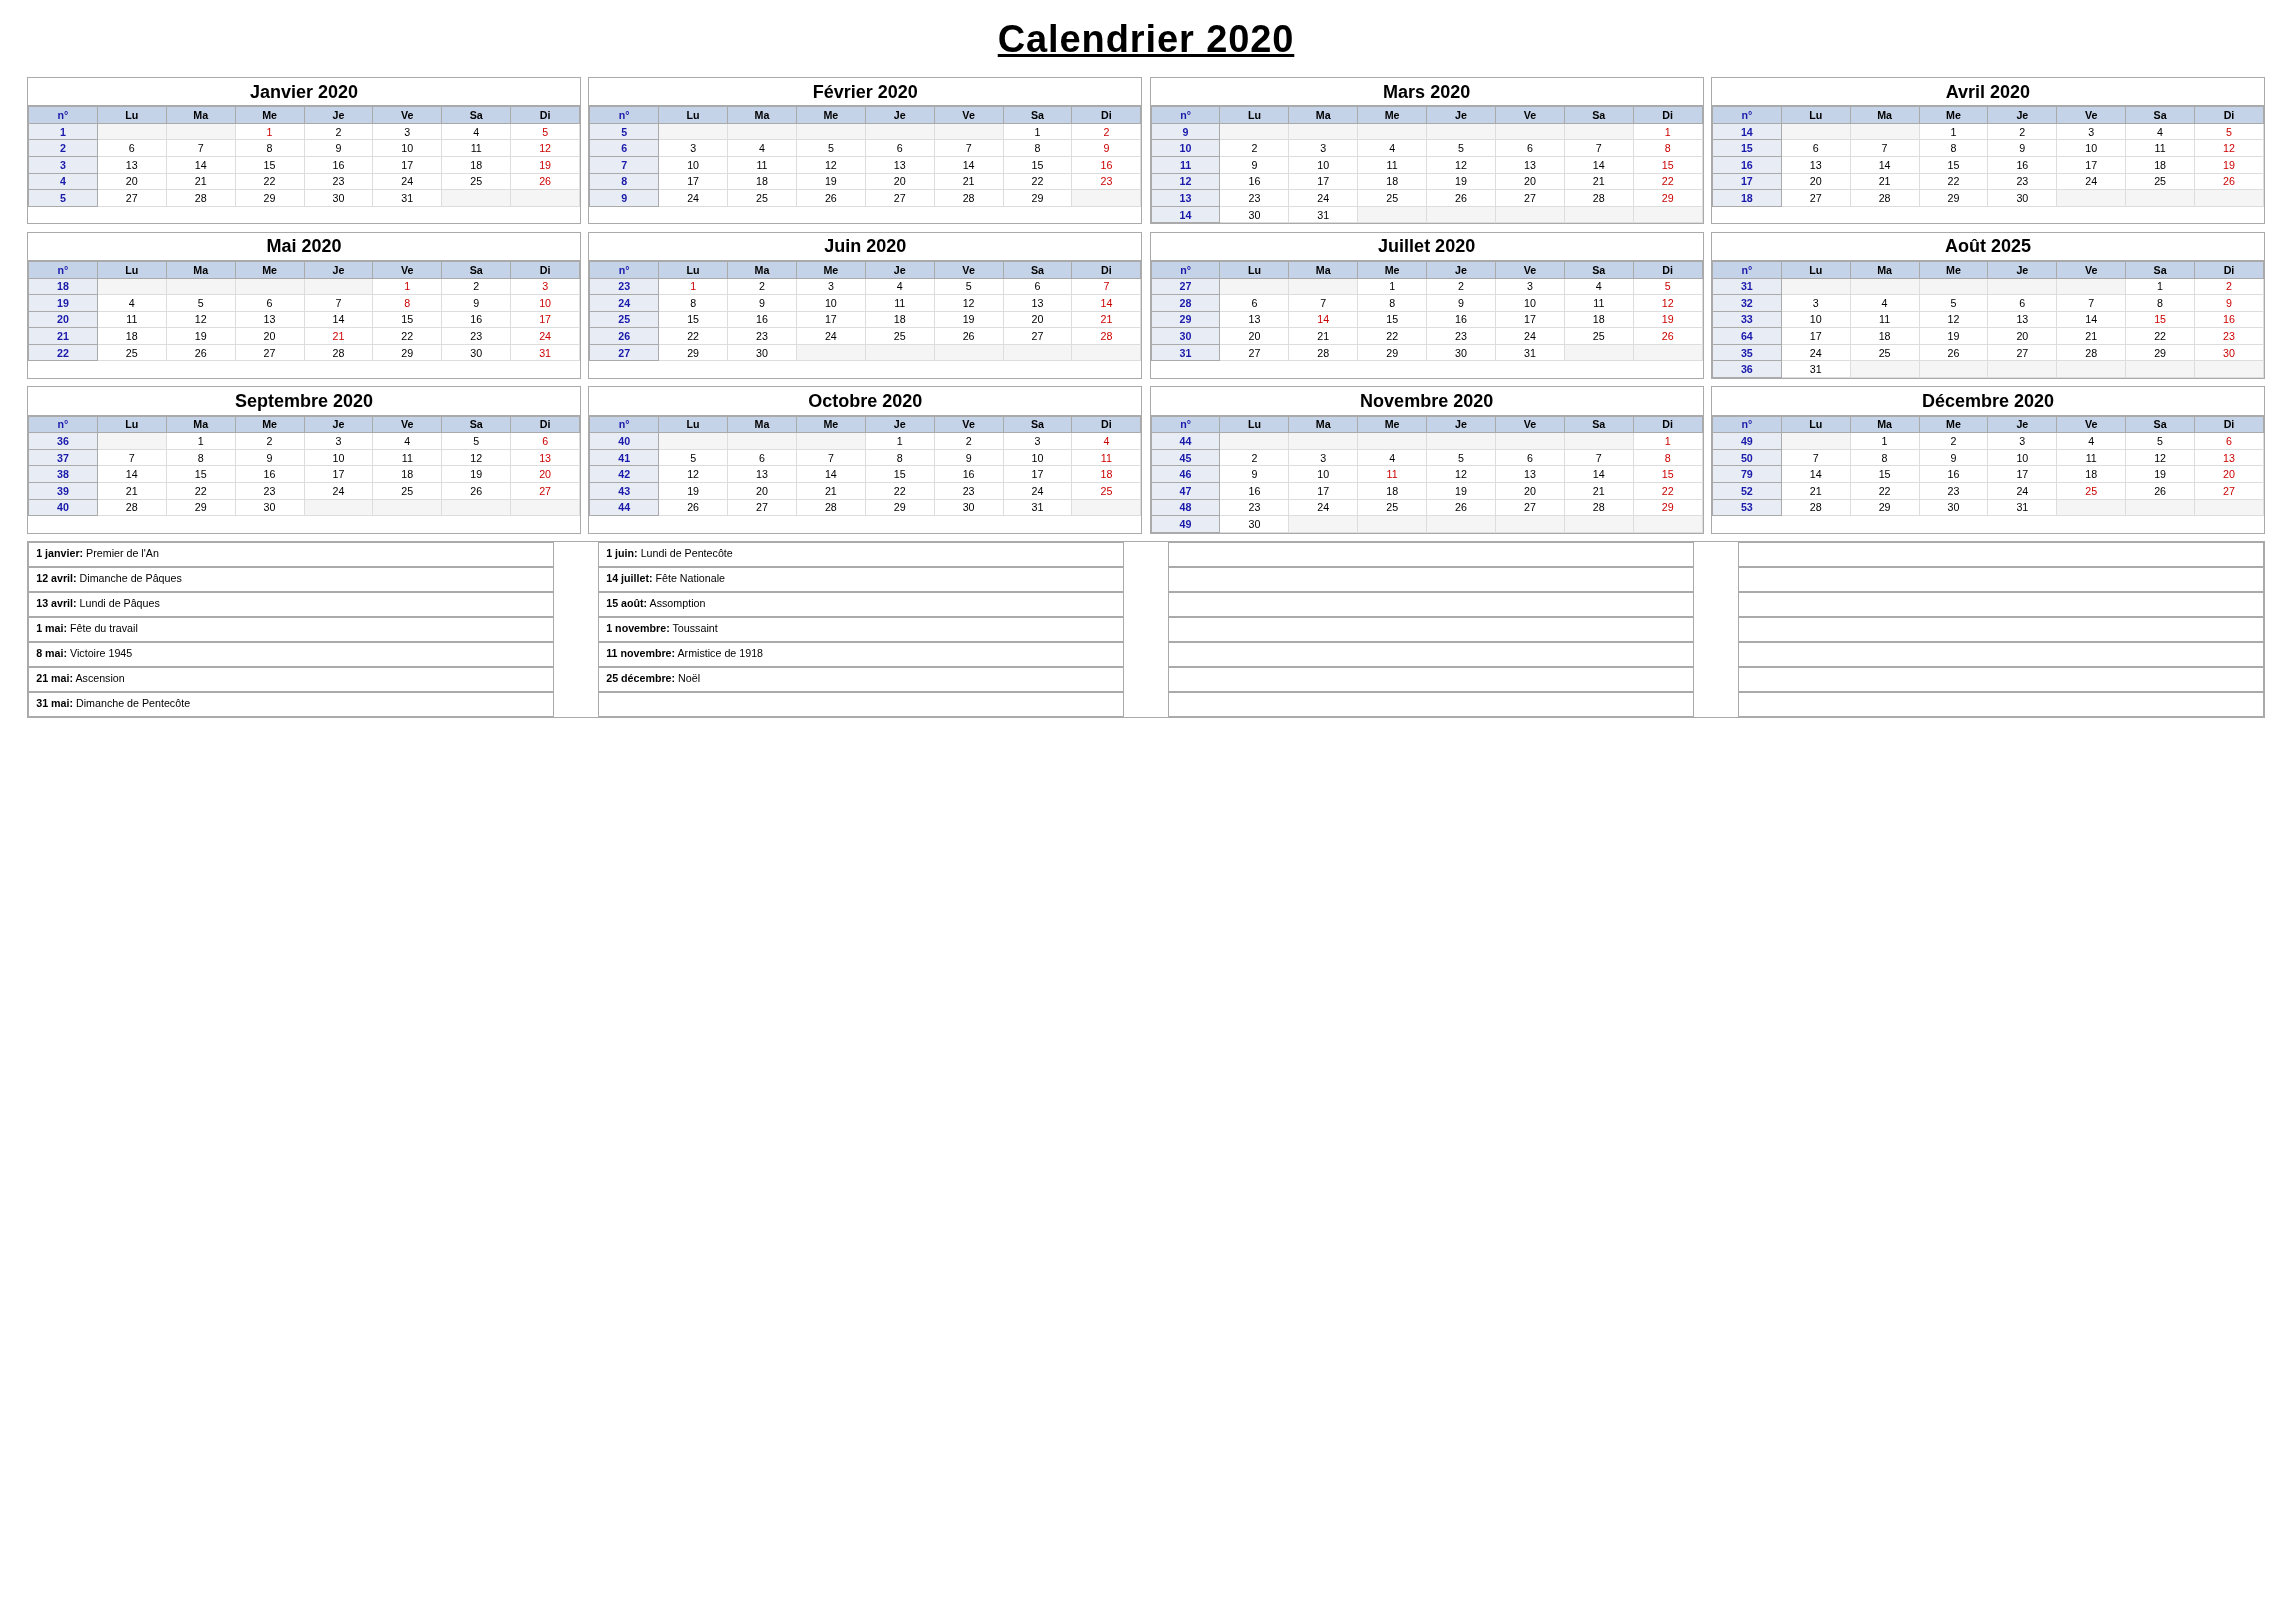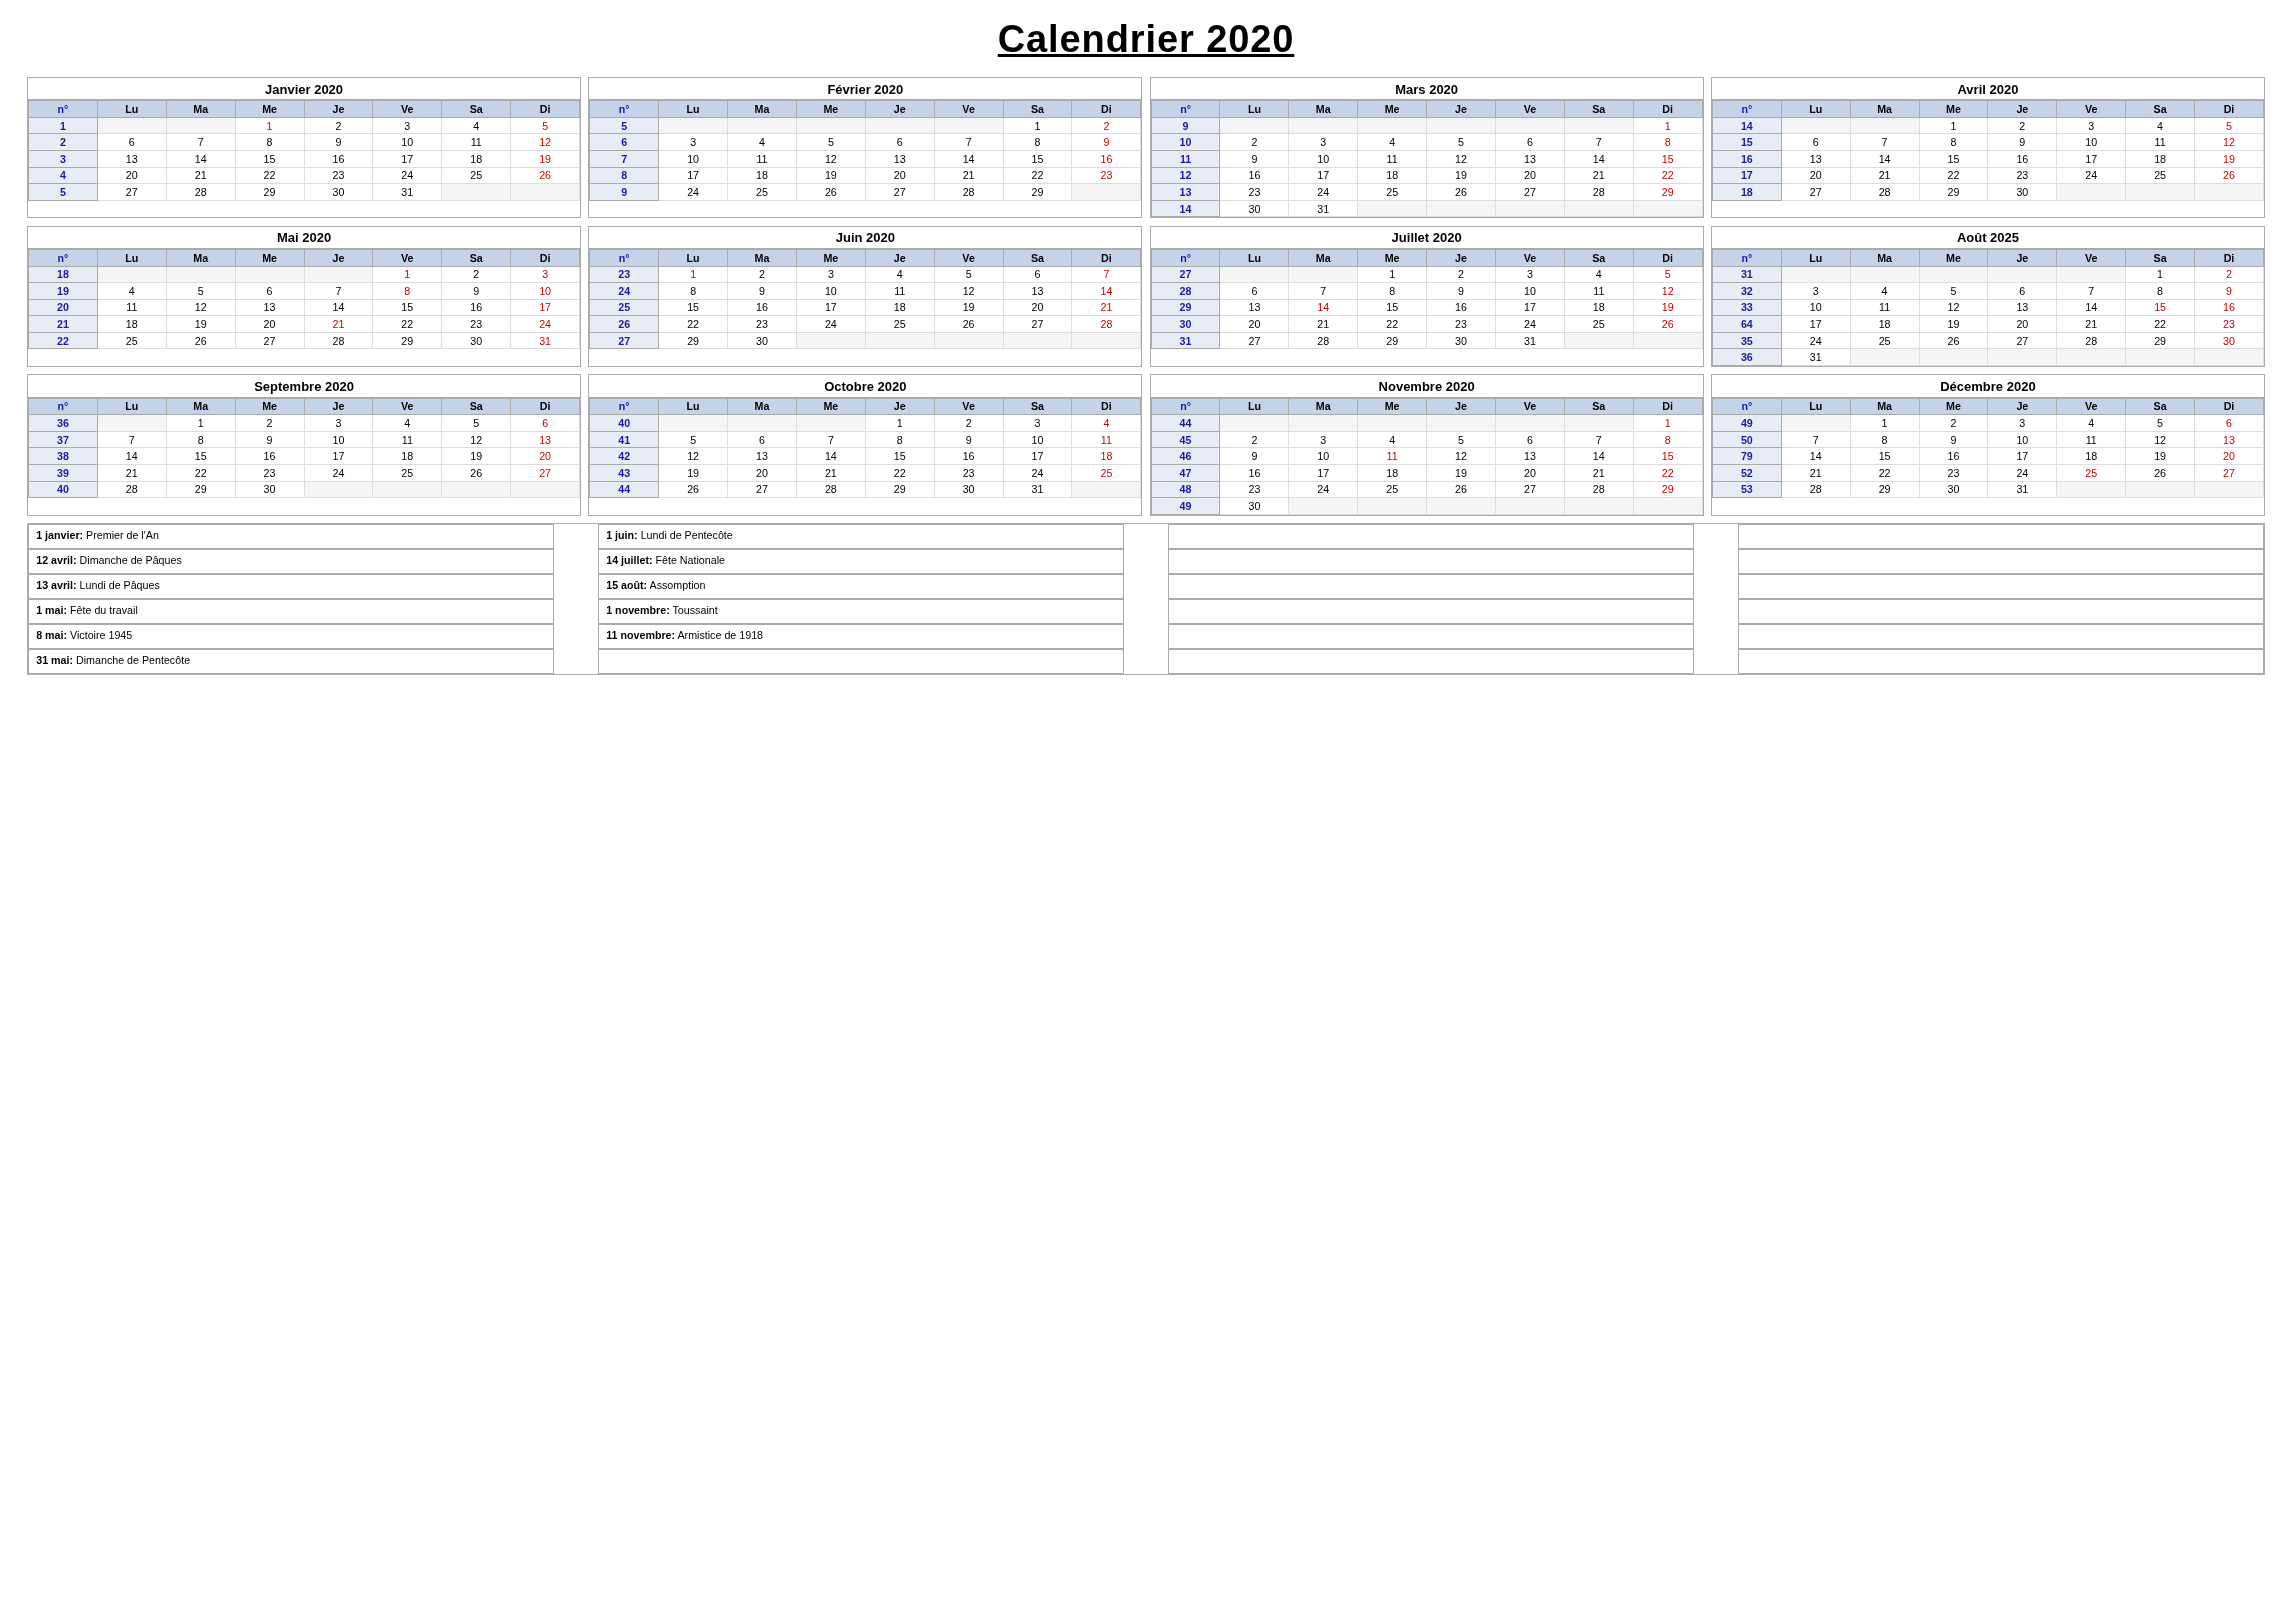--- a/index.html
+++ b/index.html
@@ -24,21 +24,21 @@
       gap: 7.2px;
       margin-bottom: 7.2px;
     }
     .month-block {
       border: 0.9px solid #aaa;
       border-collapse: collapse;
     }
     .month-title {
       text-align: center;
       font-weight: bold;
-      font-size: 13px;
+      font-size: 18px;
       padding: 3.6px 0 2.7px 0;
       border-bottom: 0.9px solid #aaa;
     }
     .month-table {
       width: 100%;
       border-collapse: collapse;
     }
     .month-table th {
       background: #c5d3e8;
       text-align: center;
@@ -981,19 +981,25 @@
       <div class="holiday-cell"></div>
       <div class="holiday-cell"></div>
     </div>
     <div class="holidays-grid">
       <div class="holiday-cell"><b>8 mai:</b> Victoire 1945</div>
       <div class="holiday-cell"><b>11 novembre:</b> Armistice de 1918</div>
       <div class="holiday-cell"></div>
       <div class="holiday-cell"></div>
     </div>
     <div class="holidays-grid">
+      <div class="holiday-cell"><b>21 mai:</b> Ascension</div>
+      <div class="holiday-cell"><b>25 décembre:</b> Noël</div>
+      <div class="holiday-cell"></div>
+      <div class="holiday-cell"></div>
+    </div>
+    <div class="holidays-grid">
       <div class="holiday-cell"><b>31 mai:</b> Dimanche de Pentecôte</div>
       <div class="holiday-cell"></div>
       <div class="holiday-cell"></div>
       <div class="holiday-cell"></div>
     </div>
   </div>
 
 
 </body></html>

